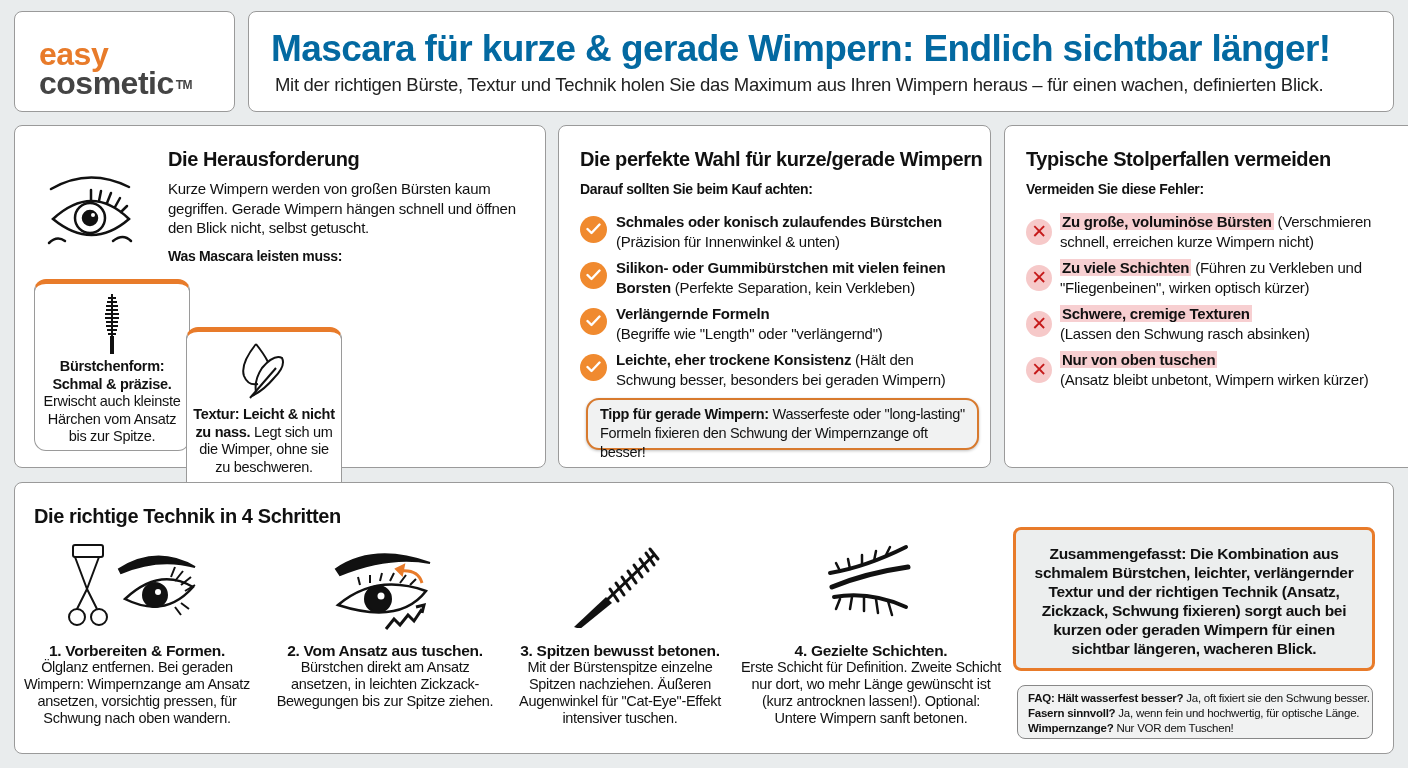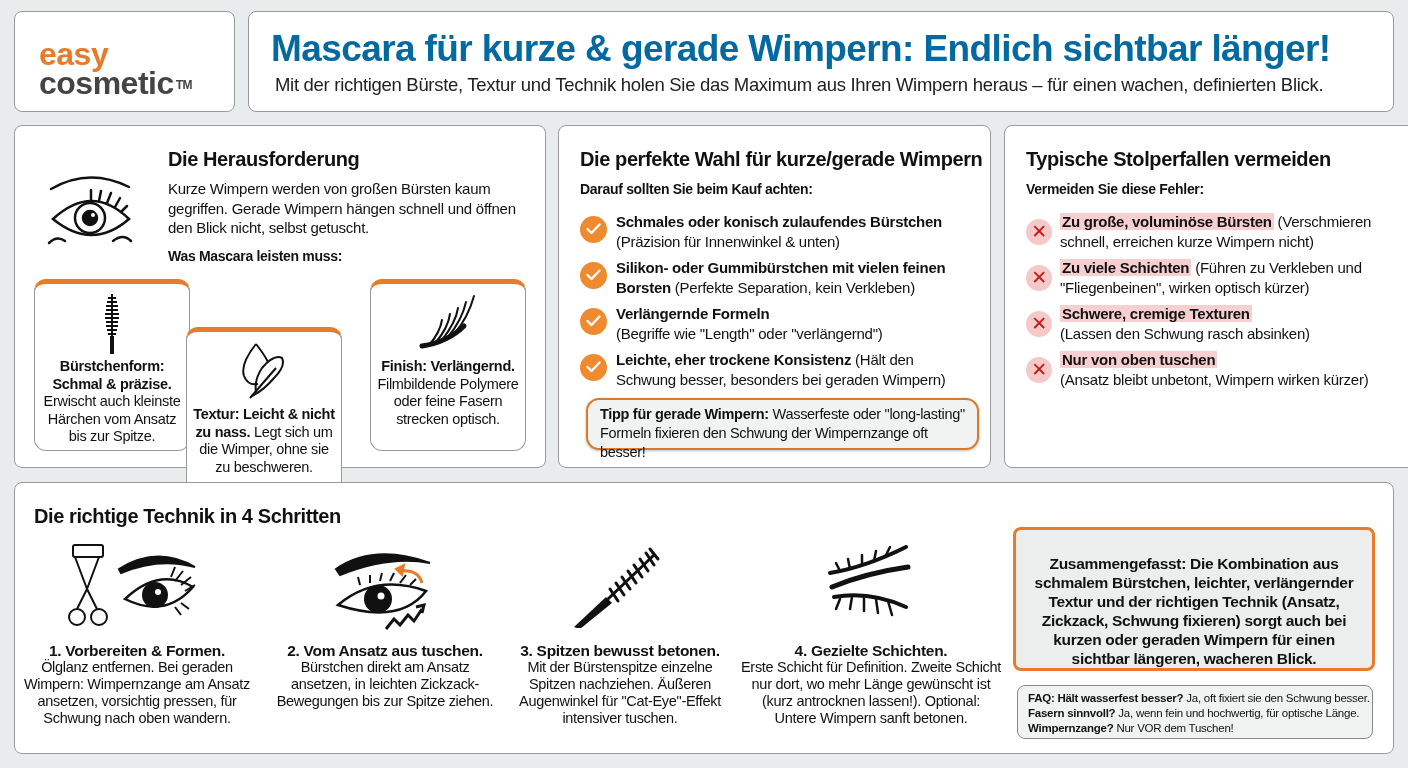--- a/index.html
+++ b/index.html
@@ -75,21 +75,21 @@
   #technique-card { left: 14px; top: 482px; width: 1380px; height: 272px; }
   #technique-title { position: absolute; left: 19px; top: 22px; }
   .step { position: absolute; top: 0; text-align: center; }
   .step .sicon { position: absolute; left: 50%; transform: translateX(-50%); top: 60px; }
   .step .stext { position: absolute; left: 0; right: 0; top: 159px; font-size: 14.5px; line-height: 17px; letter-spacing: -0.3px; }
   .step .stitle { font-weight: bold; font-size: 15.5px; display: block; }
 
   .summary-box {
     position: absolute; left: 998px; top: 44px; width: 362px; height: 144px;
     border: 3px solid #e87b2a; border-radius: 8px; background: #eceeee;
-    text-align: center; padding: 24px 10px 0 10px;
+    text-align: center; padding: 14px 10px 0 10px;
     font-size: 15.5px; line-height: 19px; font-weight: bold; letter-spacing: -0.3px;
   }
   .faq-box {
     position: absolute; left: 1002px; top: 202px; width: 356px; height: 54px;
     border: 1.5px solid #888; border-radius: 8px; background: #f1f2f2;
     padding: 5px 0 0 10px; font-size: 11.5px; line-height: 15px; letter-spacing: -0.25px;
   }
   .faq-box b { font-weight: bold; }
 </style>
 </head>
@@ -139,31 +139,20 @@
   </div>
   <div class="feature-box" style="left:171px;margin-top:48px;">
     <svg class="ficon" viewBox="0 0 60 62" fill="none" stroke="#111" stroke-width="2">
       <path d="M22 4 Q6 24 10 36 Q14 46 24 44"></path>
       <path d="M22 4 Q30 14 34 22"></path>
       <path d="M18 56 Q30 50 40 38 Q52 26 48 18 Q40 14 28 28 Q20 40 22 52"></path>
       <path d="M16 58 L42 28"></path>
     </svg>
     <div class="ftext"><b>Textur: Leicht &amp; nicht zu nass.</b> <span>Legt sich um die Wimper, ohne sie zu beschweren.</span></div>
   </div>
-  <div class="feature-box" style="left:355px;">
-    <svg class="ficon" viewBox="0 0 60 62" fill="none" stroke="#111" stroke-linecap="round">
-      <path d="M4 54 Q30 50 46 34" stroke-width="5"></path>
-      <path d="M12 52 Q22 40 24 28" stroke-width="2"></path>
-      <path d="M18 50 Q30 36 32 22" stroke-width="2"></path>
-      <path d="M24 48 Q38 30 40 16" stroke-width="2"></path>
-      <path d="M30 45 Q44 28 48 10" stroke-width="2"></path>
-      <path d="M36 42 Q50 26 56 4" stroke-width="2"></path>
-    </svg>
-    <div class="ftext"><b>Finish: Verlängernd.</b> <span>Filmbildende Polymere oder feine Fasern strecken optisch.</span></div>
-  </div>
 </div>
 
 <div class="card" id="choice-card">
   <div class="h2" id="choice-title">Die perfekte Wahl für kurze/gerade Wimpern</div>
   <div class="h3" id="choice-sub">Darauf sollten Sie beim Kauf achten:</div>
 
   <div class="check-item body" style="top:86px;">
     <div class="check-icon">
         <svg width="15" height="12" viewBox="0 0 15 12">
           <path d="M1.5 6 L5.5 10 L13.5 1.5" stroke="#fff" stroke-width="2.4" fill="none" stroke-linecap="round" stroke-linejoin="round"></path>

